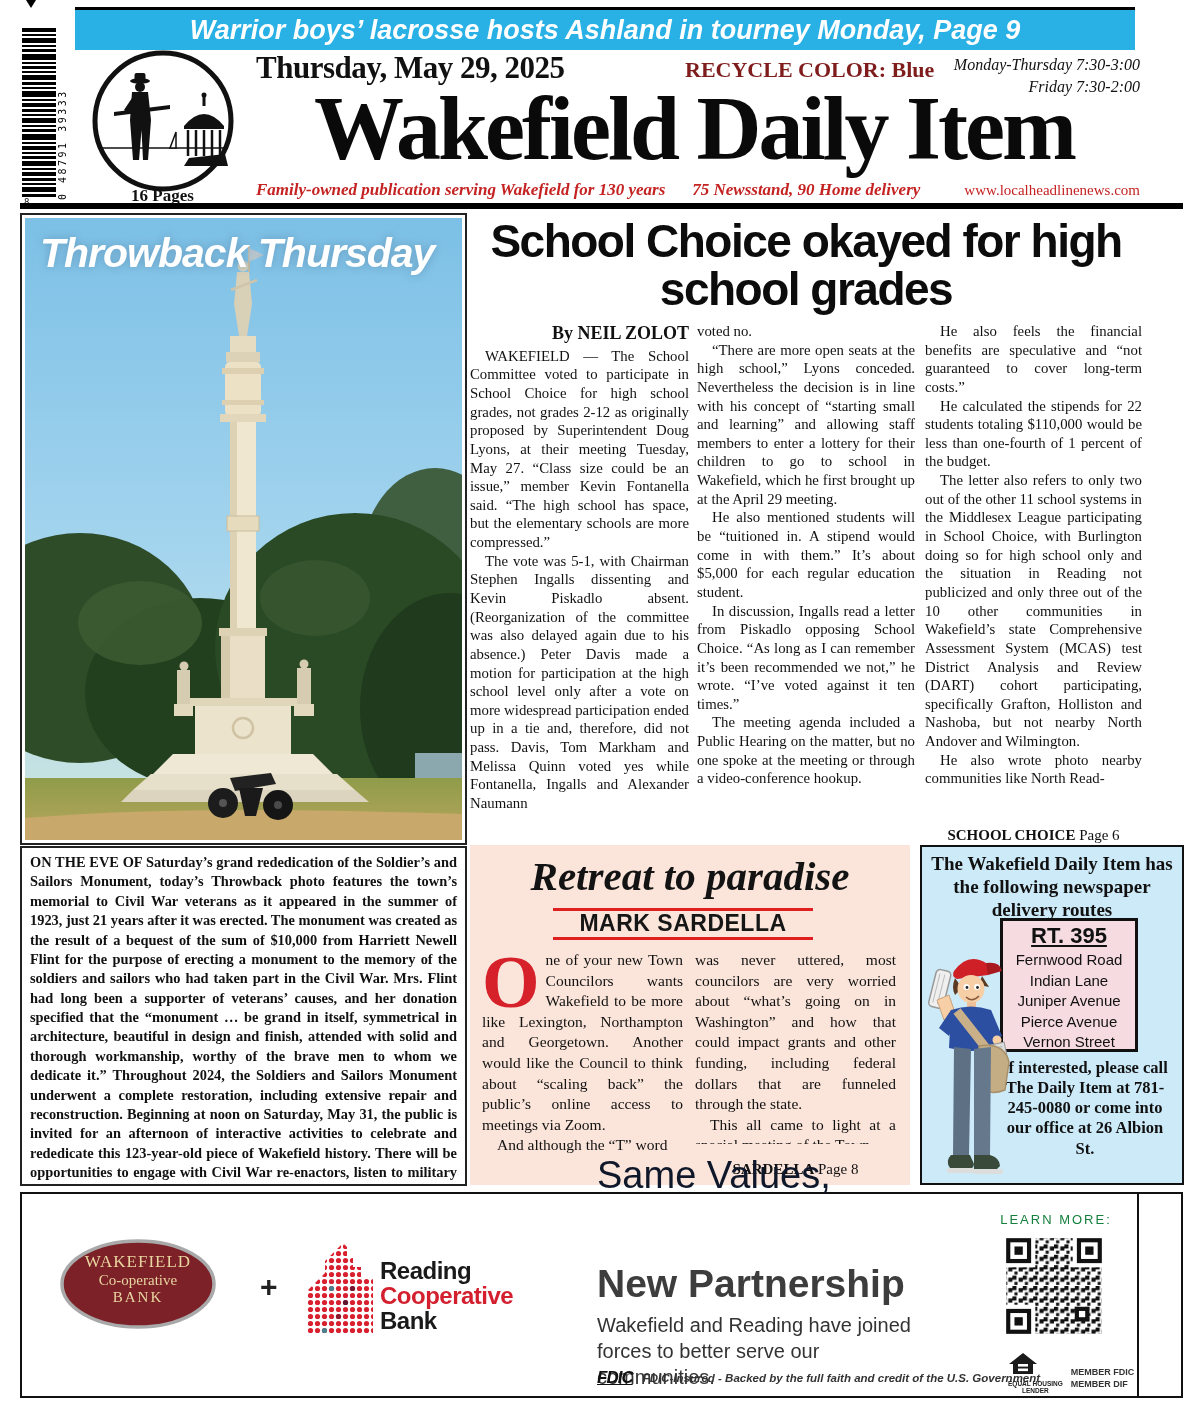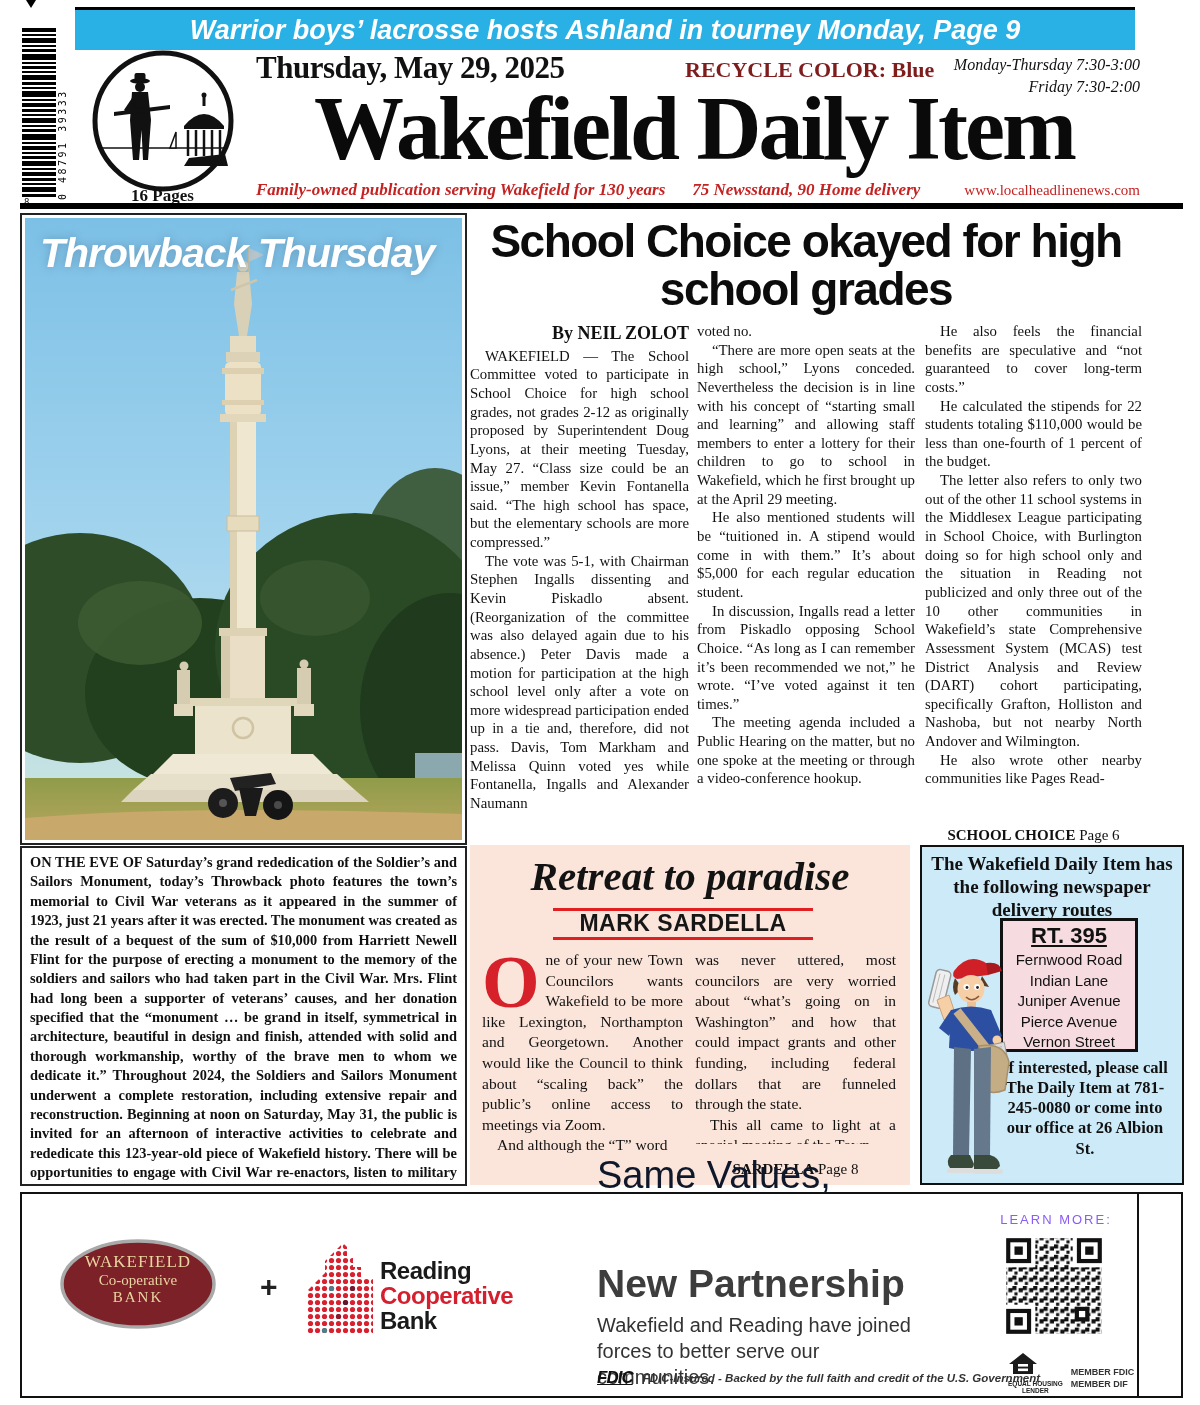--- a/index.html
+++ b/index.html
@@ -76,21 +76,21 @@
   .plus{left:260px;top:1270px;font:700 30px "Liberation Sans",sans-serif;color:#222;}
   .dots-logo{left:307px;top:1243px;}
   .rcb-text{left:380px;top:1258px;font:700 24px/25px "Liberation Sans",sans-serif;letter-spacing:-0.5px;color:#1a1a1a;}
   .rcb-text .coop{color:#d31f2e;}
   .ad-h1{left:597px;top:1154px;font:400 38px "Liberation Sans",sans-serif;color:#0f172a;}
   .ad-h2{left:597px;top:1262px;font:700 39px "Liberation Sans",sans-serif;color:#3d3d3d;}
   .ad-body{left:597px;top:1312px;width:340px;font:20px/1.3 "Liberation Sans",sans-serif;color:#333;}
   .fdic-line{left:597px;top:1368px;display:flex;align-items:center;gap:10px;}
   .fdic-logo{font:italic 900 17px "Liberation Sans",sans-serif;color:#111;letter-spacing:-1px;text-decoration:underline;}
   .fdic-text{font:italic 700 11.5px "Liberation Sans",sans-serif;color:#333;}
-  .learn{left:978px;top:1212px;width:156px;text-align:center;font:13px "Liberation Sans",sans-serif;letter-spacing:2px;color:#8b5cf6;}
+  .learn{left:978px;top:1212px;width:156px;text-align:center;font:13px "Liberation Sans",sans-serif;letter-spacing:2px;color:#15803d;}
   .qr{left:1002px;top:1234px;}
   .lender-row{left:1008px;top:1352px;display:flex;gap:8px;align-items:flex-end;}
   .lender-label{font:700 6.5px/1.1 "Liberation Sans",sans-serif;text-align:center;color:#222;}
   .member{font:700 9px/1.3 "Liberation Sans",sans-serif;color:#333;padding-bottom:4px;}
   .ad-divider{left:1137px;top:1194px;width:2px;height:202px;background:#111;}
 </style>
 </head>
 <body>
 
 <div class="abs corner-mark"></div>
@@ -252,21 +252,21 @@
     <p class="cont">voted no.</p>
     <p>“There are more open seats at the high school,” Lyons conceded. Nevertheless the decision is in line with his concept of “starting small and learning” and allowing staff members to enter a lottery for their children to go to school in Wakefield, which he first brought up at the April 29 meeting.</p>
     <p>He also mentioned students will be “tuitioned in. A stipend would come in with them.” It’s about $5,000 for each regular education student.</p>
     <p>In discussion, Ingalls read a letter from Piskadlo opposing School Choice. “As long as I can remember it’s been recommended we not,” he wrote. “I’ve voted against it ten times.”</p>
     <p>The meeting agenda included a Public Hearing on the matter, but no one spoke at the meeting or through a video-conference hookup.</p>
   </div>
 <div class="abs col colC">
     <p>He also feels the financial benefits are speculative and “not guaranteed to cover long-term costs.”</p>
     <p>He calculated the stipends for 22 students totaling $110,000 would be less than one-fourth of 1 percent of the budget.</p>
     <p>The letter also refers to only two out of the other 11 school systems in the Middlesex League participating in School Choice, with Burlington doing so for high school only and the situation in Reading not publicized and only three out of the 10 other communities in Wakefield’s state Comprehensive Assessment System (MCAS) test District Analysis and Review (DART) cohort participating, specifically Grafton, Holliston and Nashoba, but not nearby North Andover and Wilmington.</p>
-    <p>He also wrote other nearby communities like Pages Read-</p>
+    <p>He also wrote photo nearby communities like North Read-</p>
   </div>
 <p class="abs jump jump-article"><b>SCHOOL CHOICE</b><span> Page 6</span></p>
 
 <div class="abs retreat"></div>
 <div class="abs retreat-title">Retreat to paradise</div>
 <div class="abs red-rule rule1"></div>
 <div class="abs author">MARK SARDELLA</div>
 <div class="abs red-rule rule2"></div>
 <div class="abs rcol rcolA">
   <p class="lead"><span class="dropcap">O</span><span>ne of your new Town Councilors wants Wakefield to be more like Lexington, Northampton and Georgetown. Another would like the Council to think about “scaling back” the public’s online access to meetings via Zoom.</span></p>

